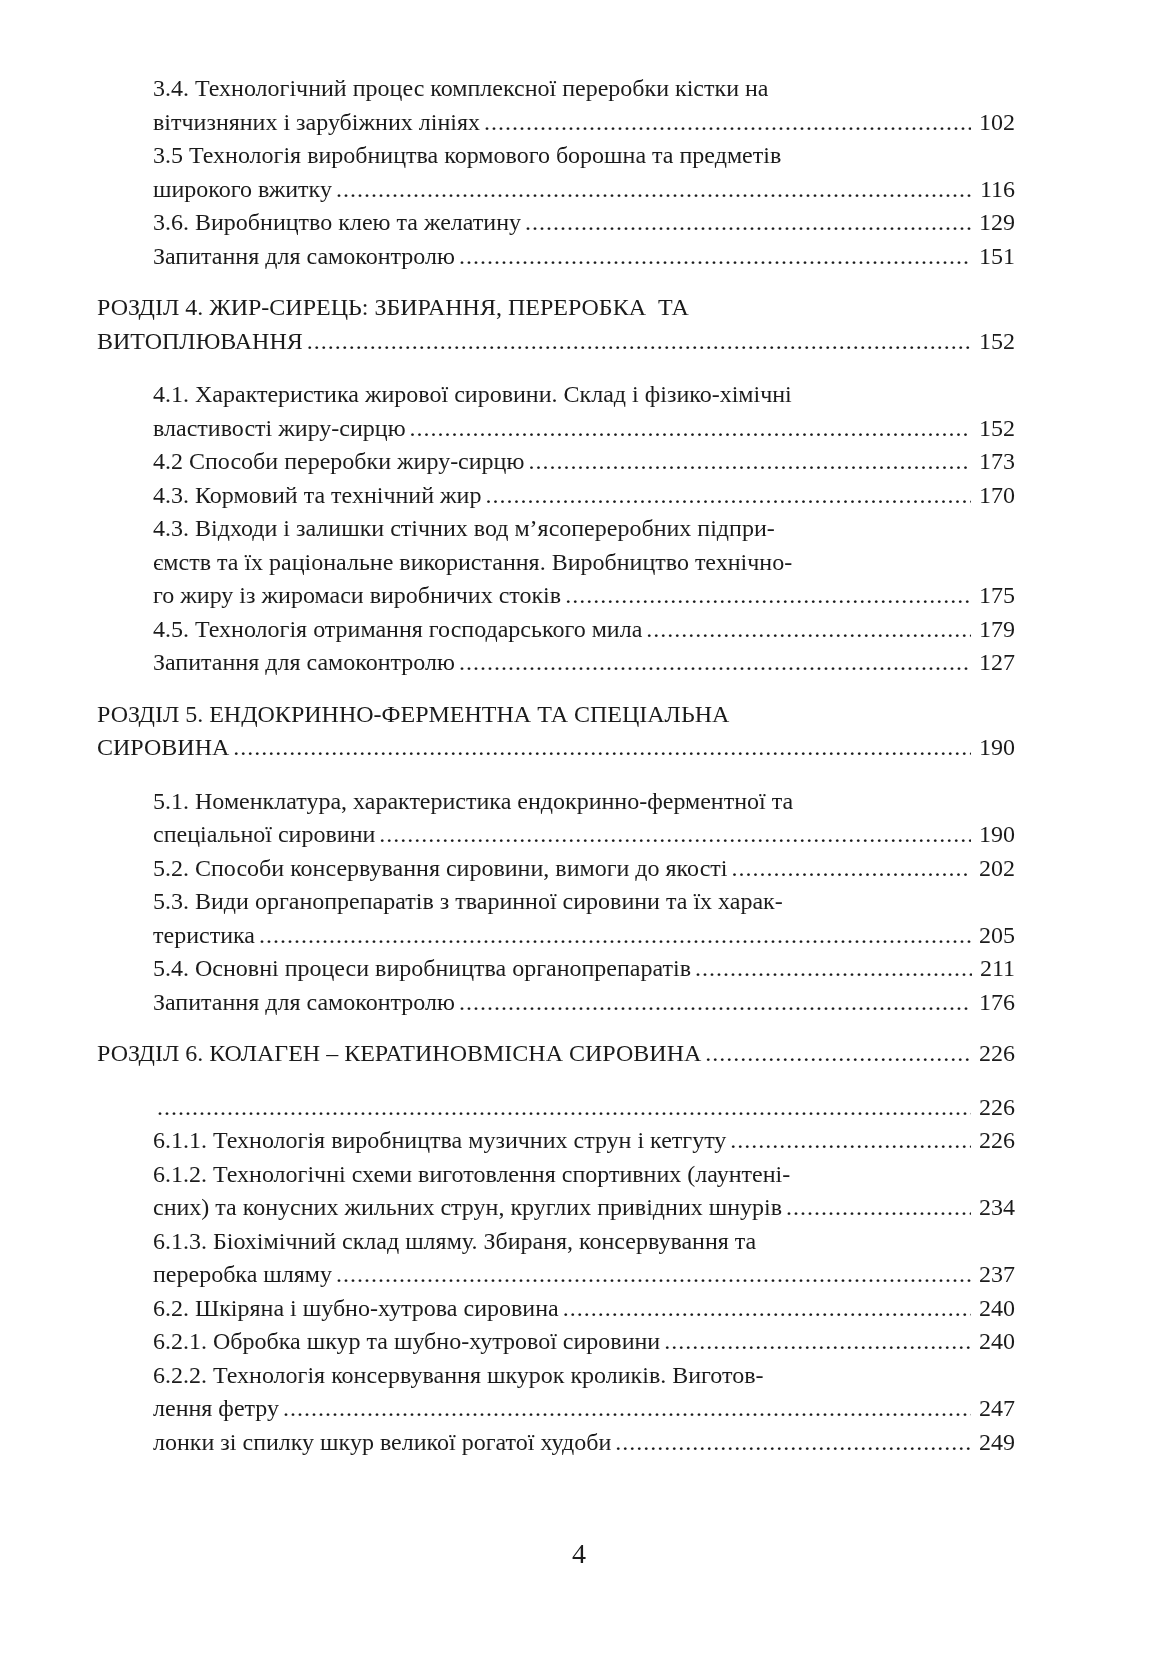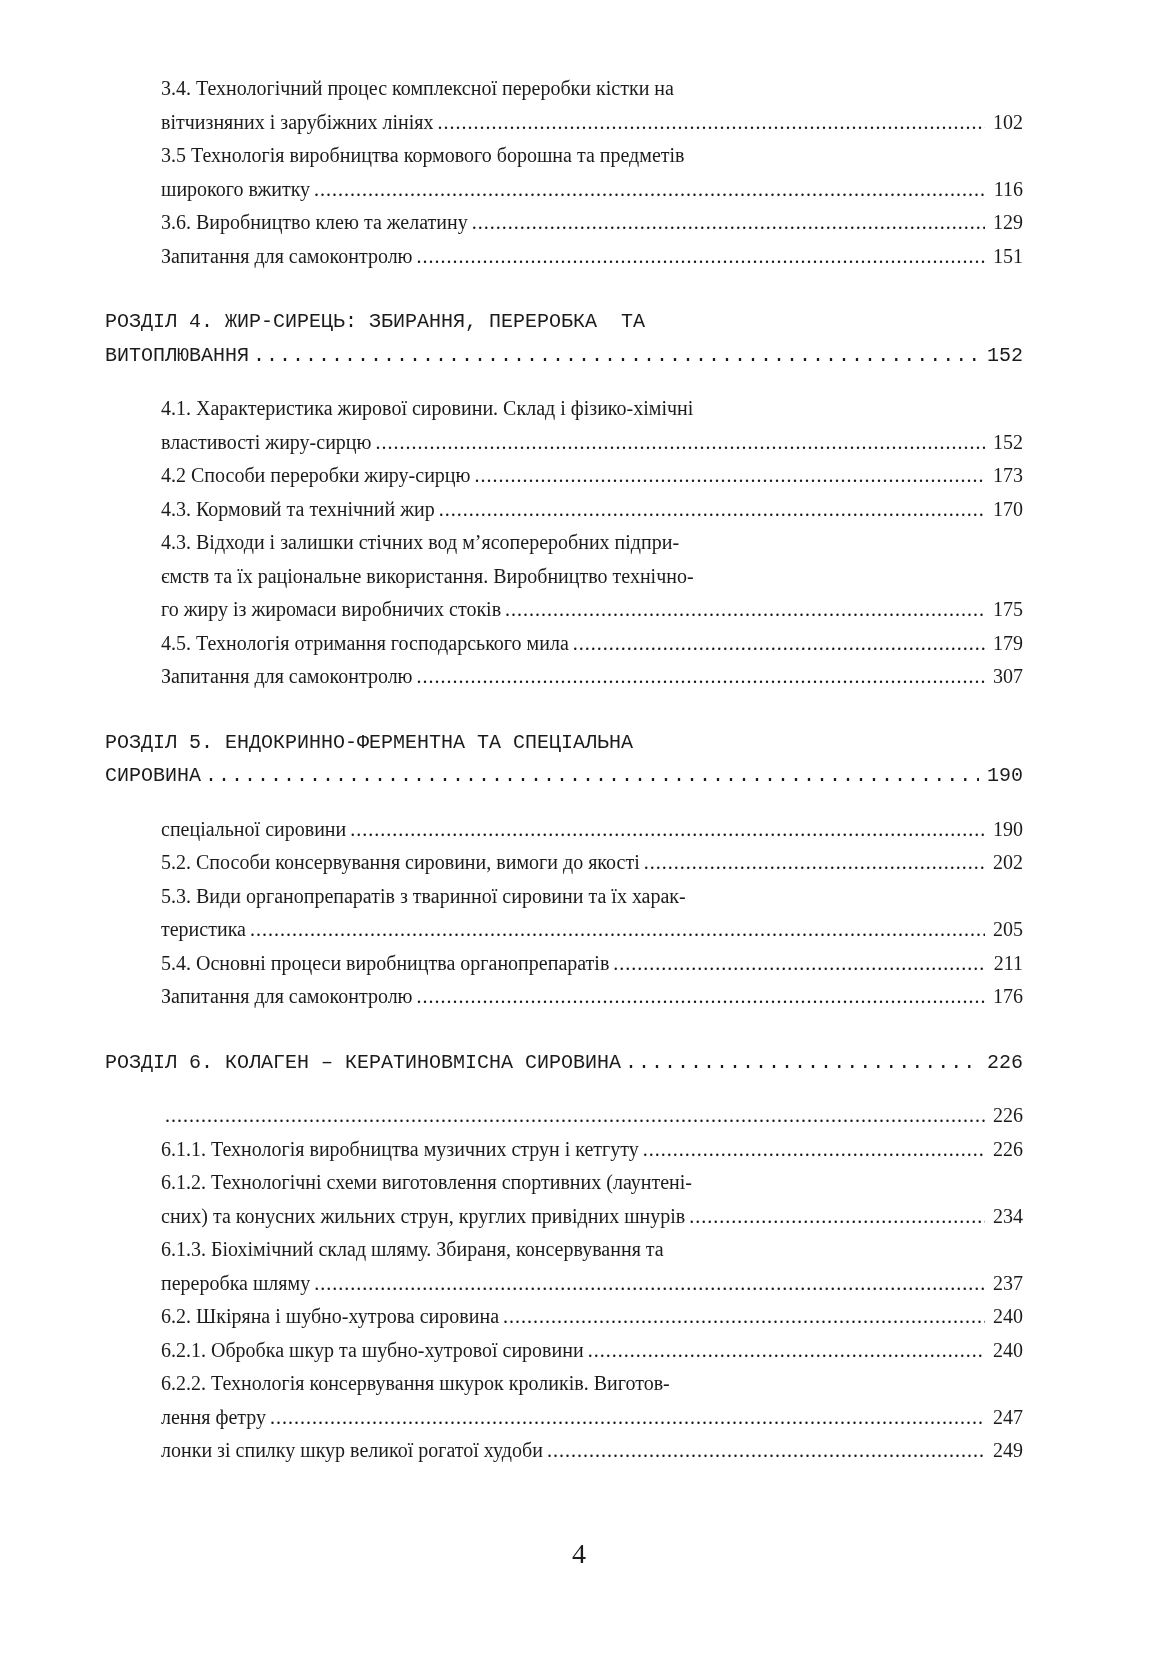--- a/index.html
+++ b/index.html
@@ -8,27 +8,27 @@
     height: 1654px;
     background: #ffffff;
     color: #1b1b1b;
     font-family: "Liberation Serif", serif;
     position: relative;
     overflow: hidden;
   }
   .toc {
     position: absolute;
     top: 72px;
-    left: 105px;
+    left: 97px;
     width: 918px;
-    font-size: 20px;
+    font-size: 24px;
     line-height: 33.5px;
   }
   .toc > .entries:first-child { margin-top: 0; }
-  .chapter-heading { margin-top: 32px; font-family: Liberation Mono, monospace; }
+  .chapter-heading { margin-top: 18px; }
   .entries { margin-top: 20px; }
   .entry { padding-left: 56px; }
   .row {
     display: flex;
     align-items: baseline;
     width: 100%;
   }
   .text {
     flex: 0 0 auto;
     white-space: pre-wrap;
@@ -145,36 +145,39 @@
           <div class="row">
             <span class="text">4.5. Технологія отримання господарського мила</span>
             <span class="dots">............................................................................................................................................................................................................................</span>
             <span class="pagenum">179</span>
           </div>
         </div>
         <div class="entry">
           <div class="row">
             <span class="text">Запитання для самоконтролю</span>
             <span class="dots">............................................................................................................................................................................................................................</span>
-            <span class="pagenum">307</span>
+            <span class="pagenum">127</span>
           </div>
         </div>
       </div>
       <div class="chapter-heading">
         <div class="row">
           <span class="text">РОЗДІЛ 5. ЕНДОКРИННО-ФЕРМЕНТНА ТА СПЕЦІАЛЬНА</span>
         </div>
         <div class="row">
           <span class="text">СИРОВИНА</span>
           <span class="dots">............................................................................................................................................................................................................................</span>
           <span class="pagenum">190</span>
         </div>
       </div>
       <div class="entries">
         <div class="entry">
+          <div class="row">
+            <span class="text">5.1. Номенклатура, характеристика ендокринно-ферментної та</span>
+          </div>
           <div class="row">
             <span class="text">спеціальної сировини</span>
             <span class="dots">............................................................................................................................................................................................................................</span>
             <span class="pagenum">190</span>
           </div>
         </div>
         <div class="entry">
           <div class="row">
             <span class="text">5.2. Способи консервування сировини, вимоги до якості</span>
             <span class="dots">............................................................................................................................................................................................................................</span>

